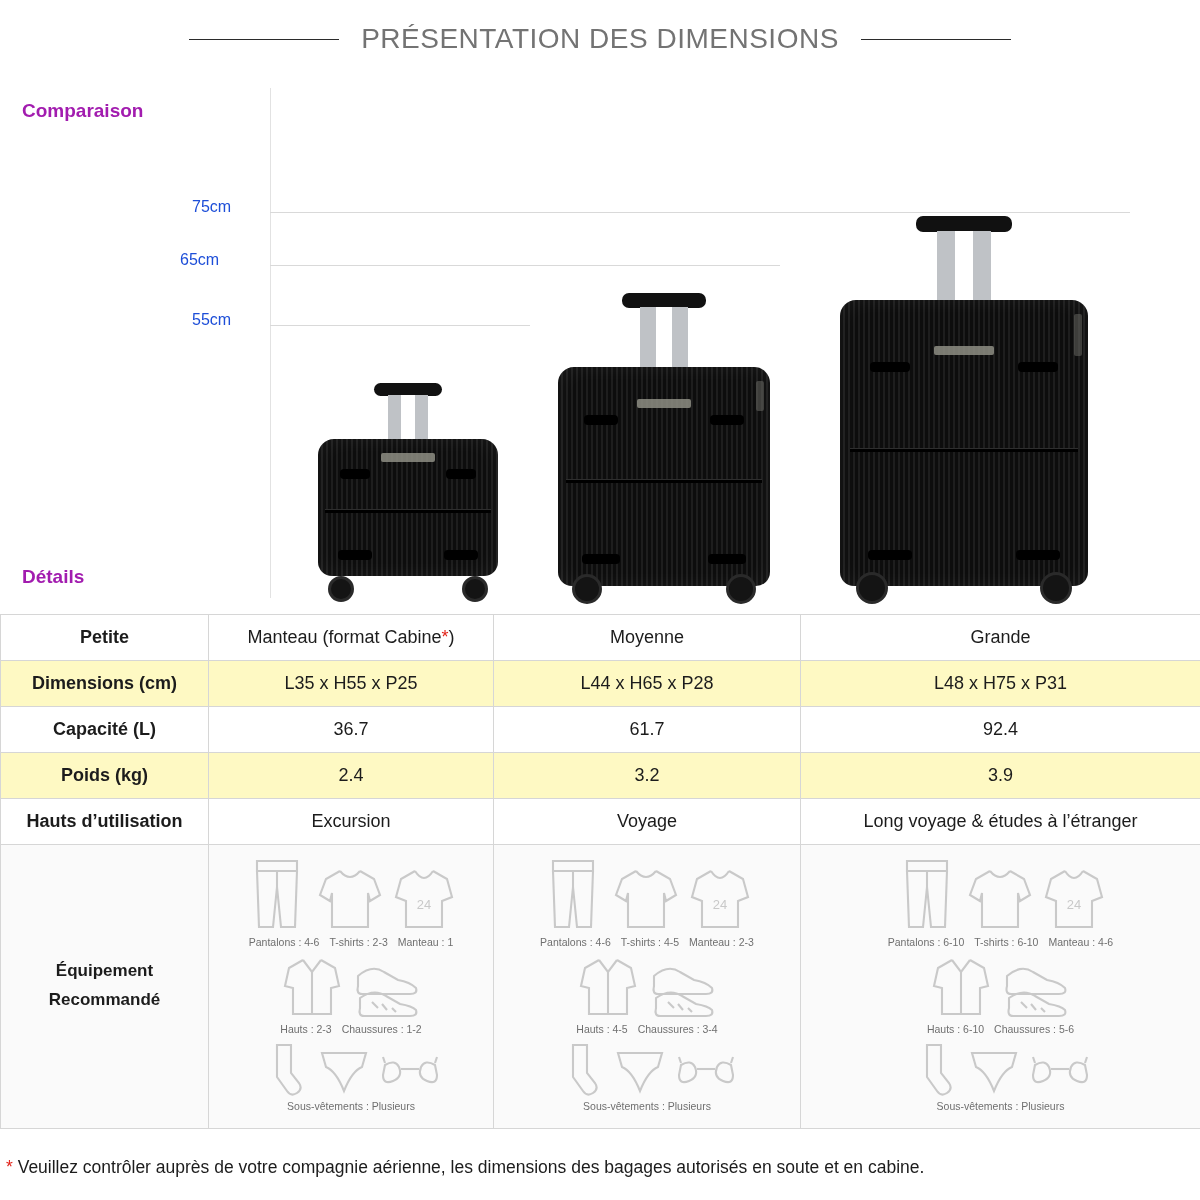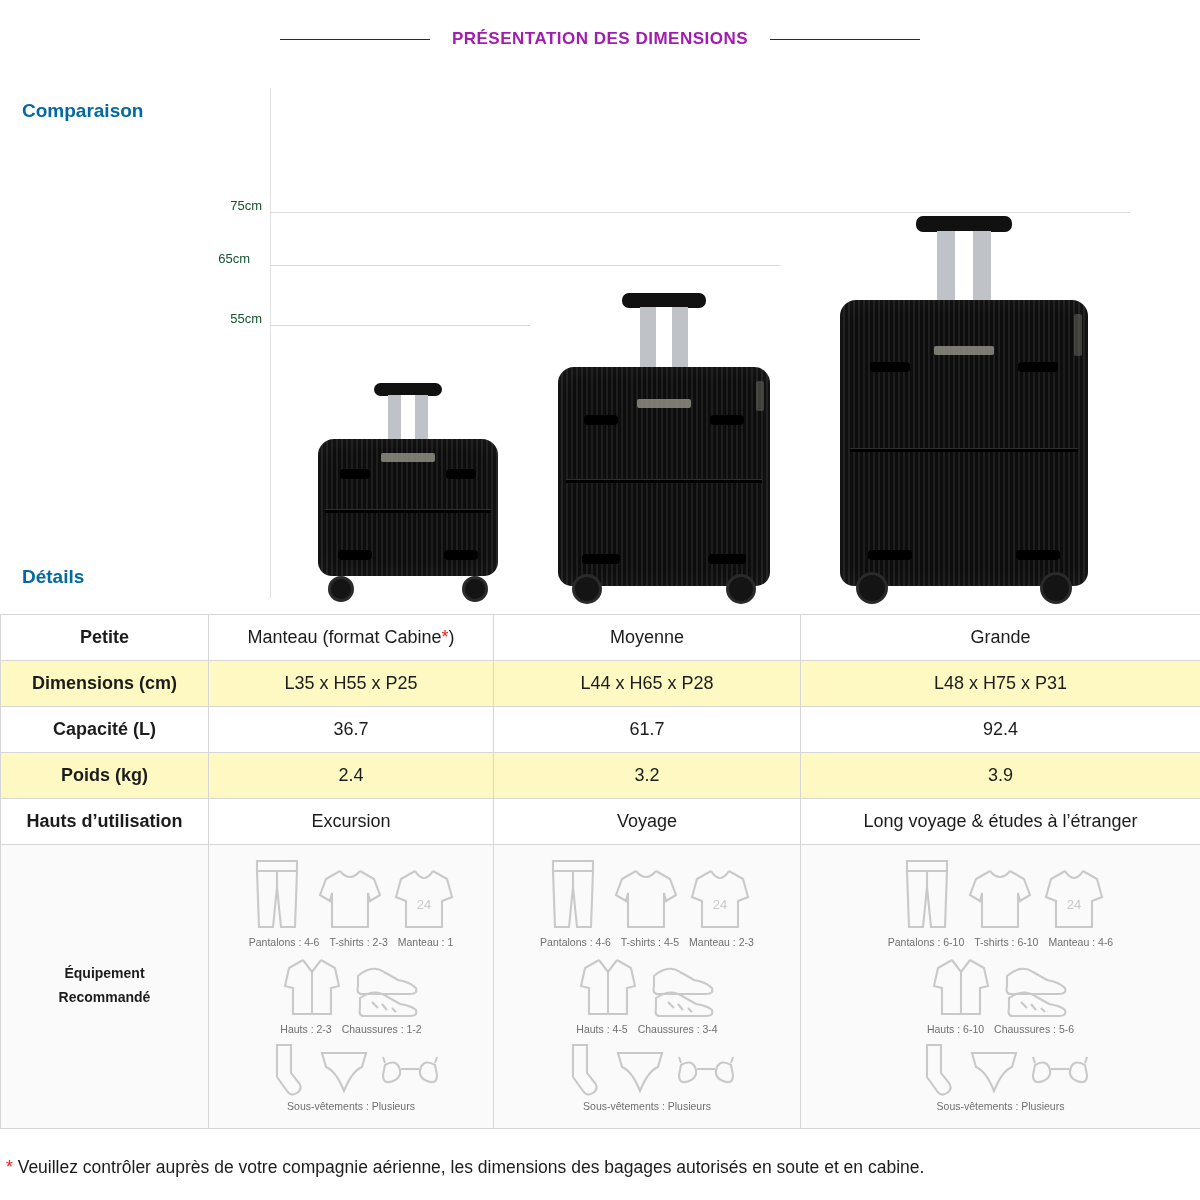--- a/index.html
+++ b/index.html
@@ -13,39 +13,39 @@
   }
   .page { position: relative; width: 1200px; height: 1200px; }
 
   
   .title-row {
     display: flex; align-items: center; justify-content: center;
     height: 62px; padding-top: 16px;
   }
   .title-rule { height: 1px; background: #2b2b2b; width: 150px; }
   .title-text {
-    font-size: 17px; letter-spacing: 0.5px; font-weight: 700;
-    color: #a21caf; padding: 0 22px; white-space: nowrap;
+    font-size: 28px; letter-spacing: 0.5px; font-weight: 400;
+    color: #737373; padding: 0 22px; white-space: nowrap;
   }
 
   
   .section-label {
-    font-size: 19px; font-weight: bold; color: #0369a1;
+    font-size: 19px; font-weight: bold; color: #a21caf;
   }
   #comparaison-label { position: absolute; left: 22px; top: 100px; }
   #details-label { position: absolute; left: 22px; top: 566px; }
 
   .compare-area {
     position: absolute; left: 0; top: 88px; width: 1200px; height: 510px;
   }
   .axis-line {
     position: absolute; height: 1px; background: #d9d9d9;
   }
   .axis-label {
-    position: absolute; font-size: 13px; color: #14532d; text-align: right;
+    position: absolute; font-size: 16px; color: #1d4ed8; text-align: left;
     width: 70px;
   }
   .vaxis { position: absolute; left: 270px; top: 0; width: 1px; height: 510px; background: #e2e2e2; }
 
   
   .case { position: absolute; }
   .case .handlebar {
     position: absolute; left: 50%; transform: translateX(-50%);
     background: #111; border-radius: 7px;
   }
@@ -106,21 +106,21 @@
     font-weight: bold; font-size: 18px; width: 208px;
   }
   table.specs tr.alt td { background: #fef9c3; }
   table.specs col.c1 { width: 208px; }
   table.specs col.c2 { width: 285px; }
   table.specs col.c3 { width: 307px; }
   table.specs col.c4 { width: 400px; }
   .star { color: #e2231a; }
 
   
-  .equip-head { font-weight: bold; font-size: 14px; line-height: 1.7; }
+  .equip-head { font-weight: bold; font-size: 17px; line-height: 1.7; }
   .equip-cell { padding: 10px 4px 12px 4px !important; background: #fafafa; }
   .equip-wrap { display: flex; flex-direction: column; align-items: center; gap: 2px; }
   .equip-row { display: flex; align-items: flex-end; justify-content: center; gap: 9px; }
   .equip-caption {
     display: flex; justify-content: center; gap: 10px;
     font-size: 10.5px; color: #6f6f6f; margin: 1px 0 4px 0;
   }
   .equip-caption span { white-space: nowrap; }
   svg.ic { display: block; }
   svg.ic * { stroke: #c9c9c9; fill: none; stroke-width: 2.1; }

